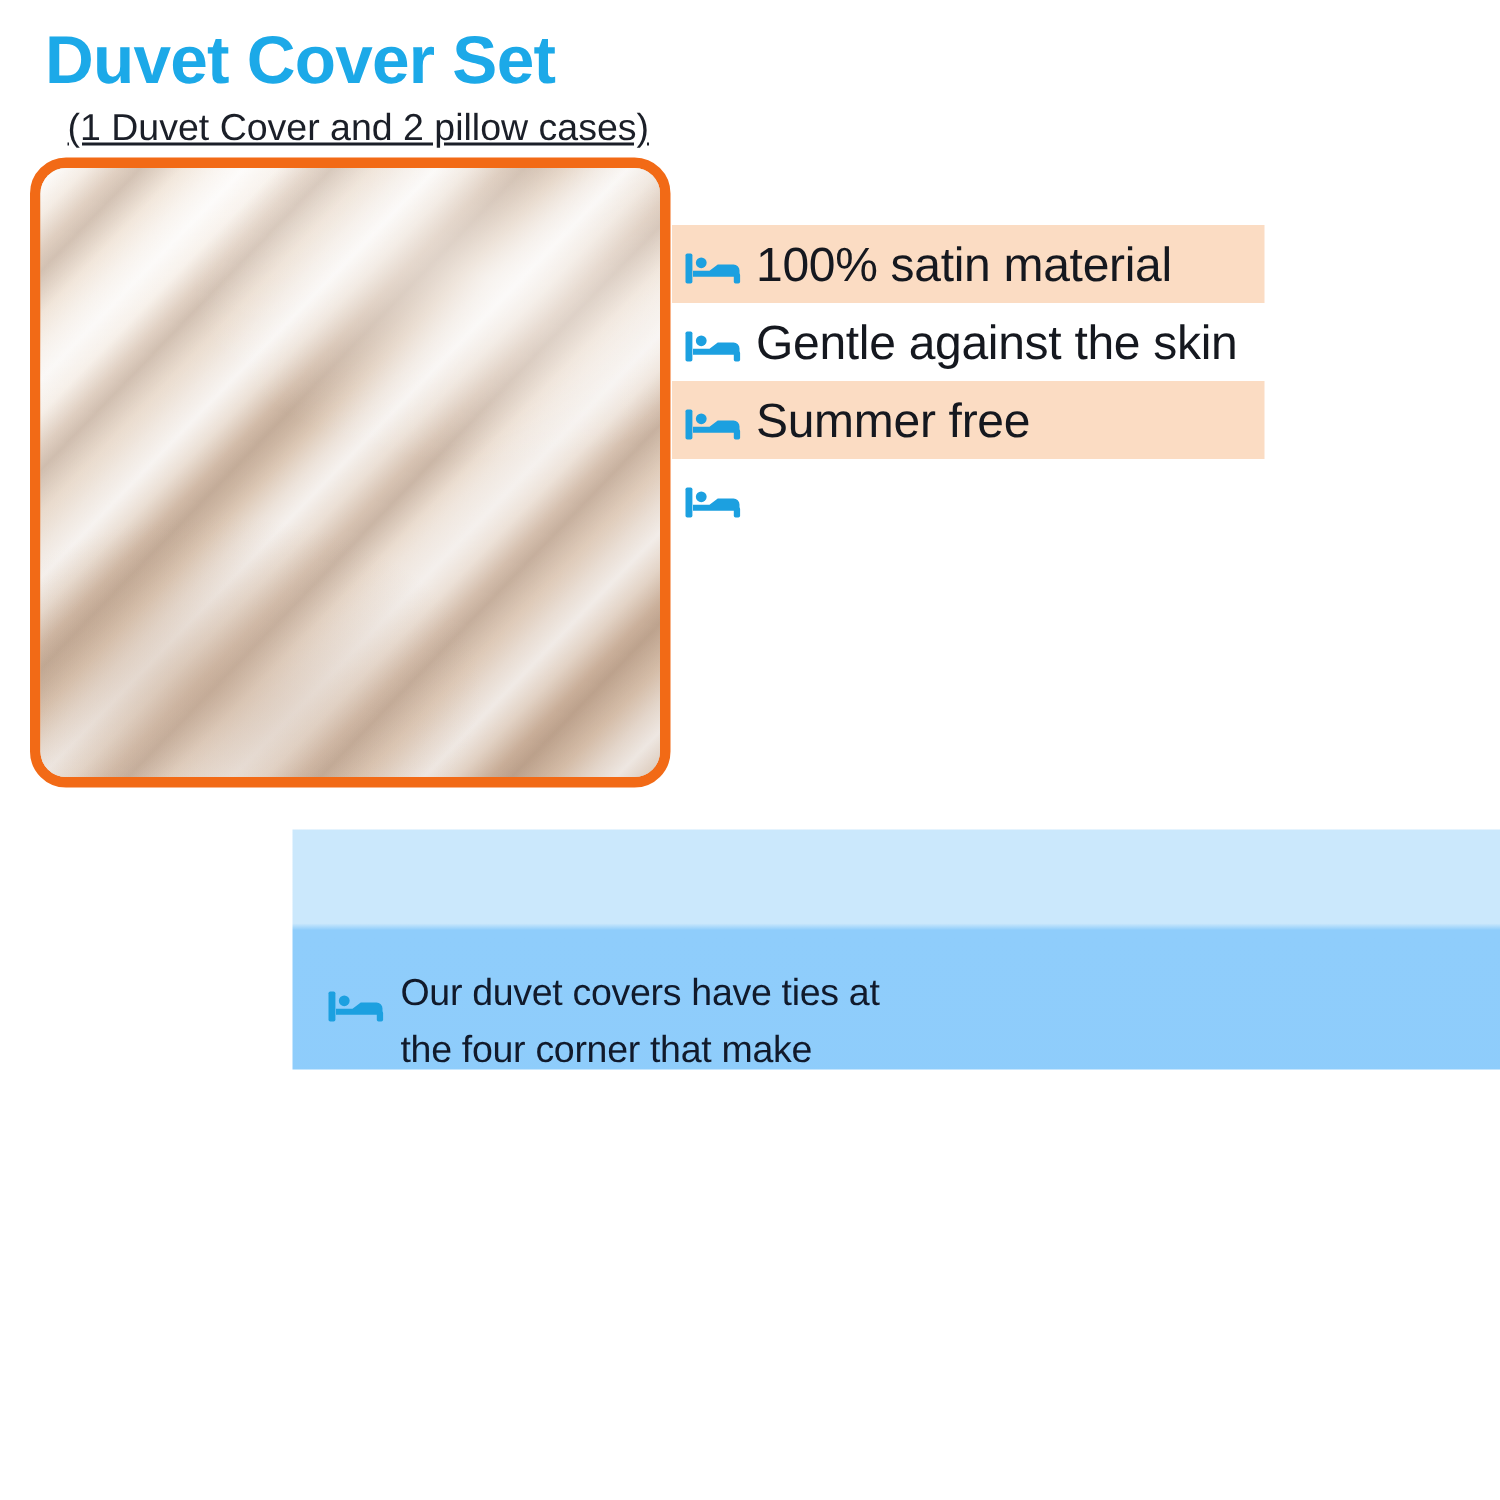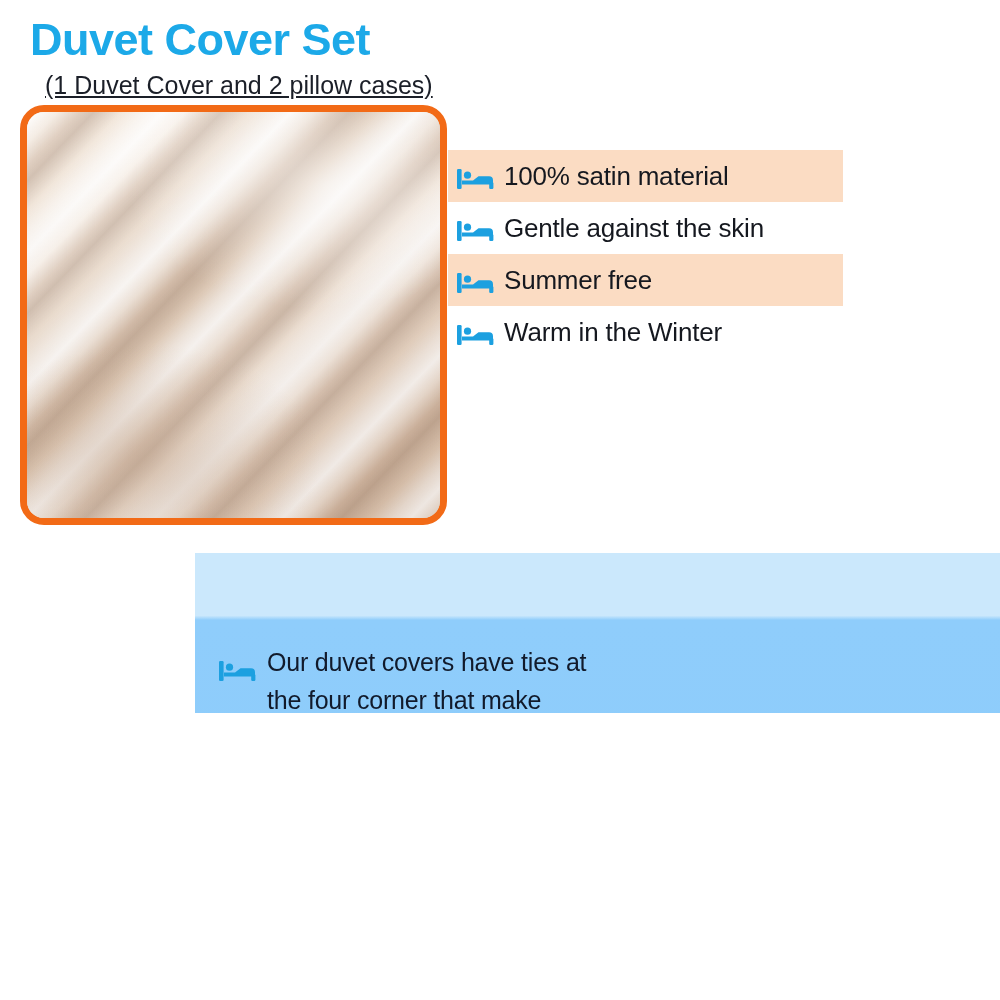--- a/index.html
+++ b/index.html
@@ -77,21 +77,21 @@
     width:395px;
     box-sizing:border-box;
     min-height:52px;
   }
   .feature.hl{background:#FBDCC3;}
   .feat-icon{
     flex:0 0 auto;width:40px;height:30px;margin-top:4px;
   }
   .feat-text{
     margin-left:8px;
-    font-size:26px;line-height:34px;
+    font-size:32px;line-height:34px;
     color:#15181f;
     letter-spacing:-0.2px;
   }
   .feat-text .l2{display:block;}
 
   
   .bottom-panel{
     position:absolute;left:195px;top:553px;
     width:805px;height:447px;
     background:linear-gradient(180deg,
@@ -169,21 +169,20 @@
     <div class="feature">
       <span class="feat-icon">
         <svg viewBox="0 0 40 30" width="40" height="30" aria-hidden="true">
           <rect x="1" y="6" width="4.6" height="20" rx="1.2" fill="#1CA0E0"></rect>
           <circle cx="11.5" cy="12.2" r="3.6" fill="#1CA0E0"></circle>
           <path d="M6 17.5 h11 l5.5 -4.2 h10.5 a4 4 0 0 1 4 4 v4.2 h-31 z" fill="#1CA0E0"></path>
           <rect x="33.2" y="19.2" width="4.2" height="6.8" rx="1.2" fill="#1CA0E0"></rect>
         </svg>
       </span>
       <span class="feat-text">
-        <span class="l2">Warm in the Winter</span>
       </span>
     </div>
 
   </div>
 
   <div class="bottom-panel">
 
     <div class="copy-block">
       <span class="copy-icon">
         <svg viewBox="0 0 40 30" width="42" height="30" aria-hidden="true">

